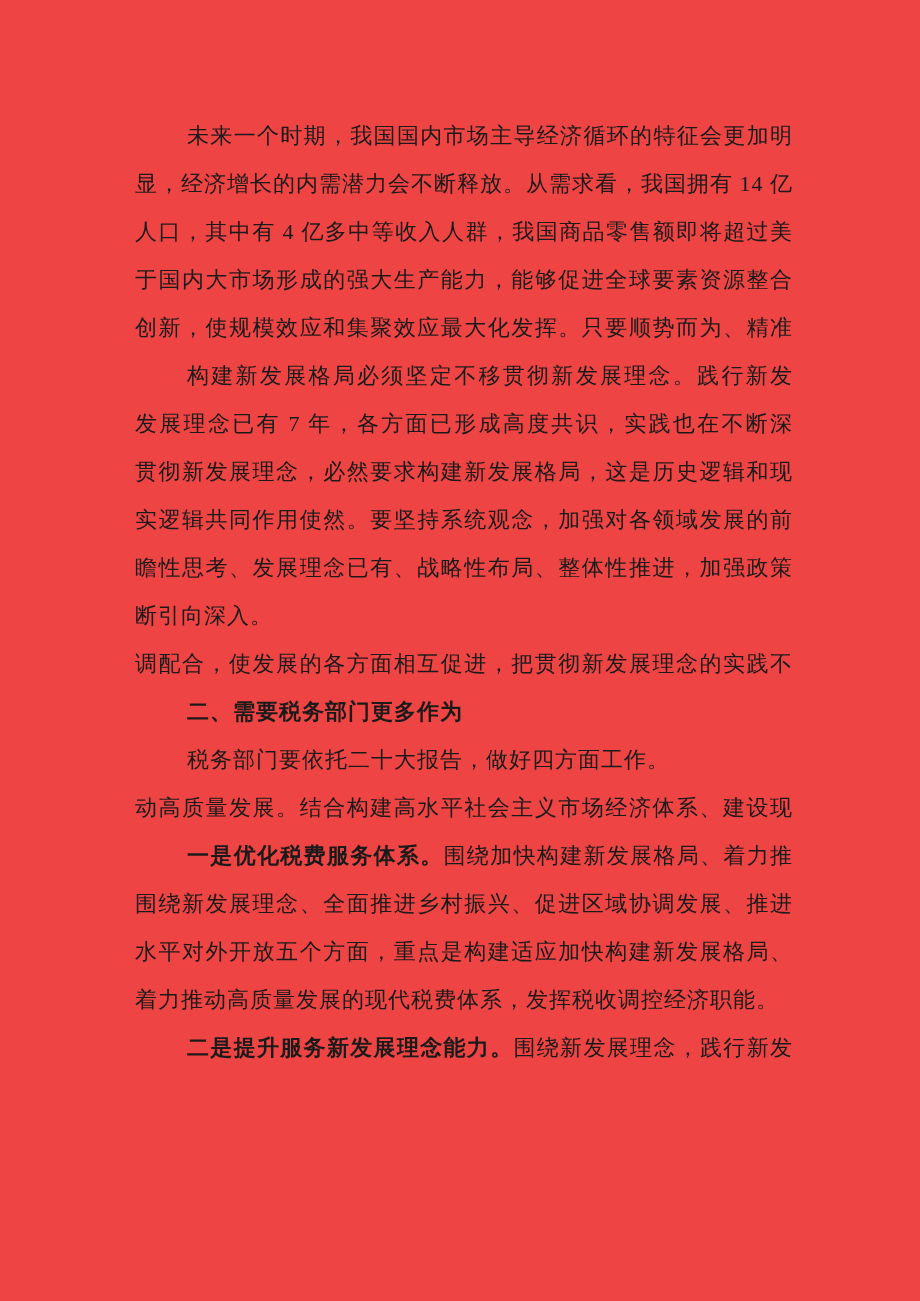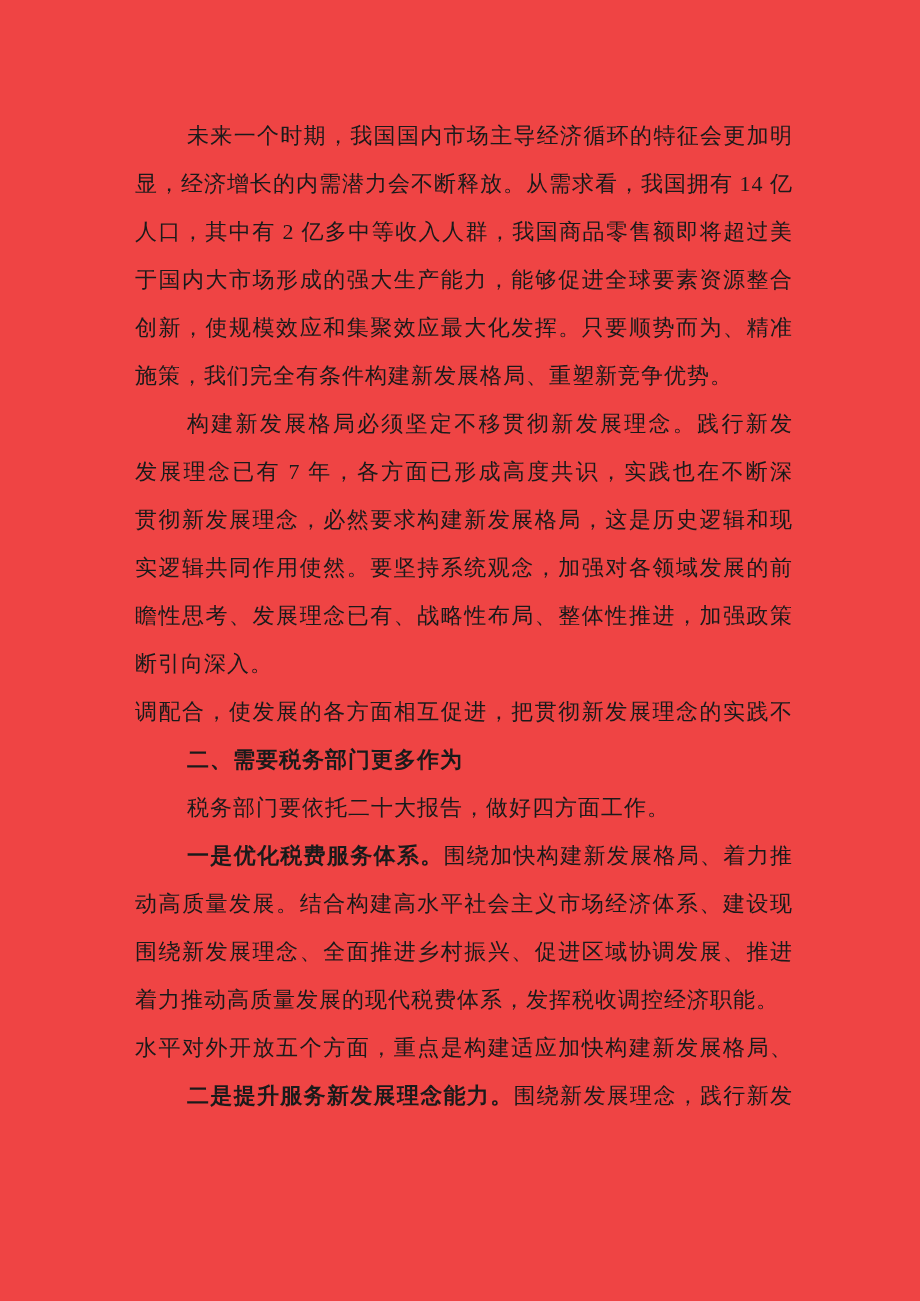--- a/index.html
+++ b/index.html
@@ -41,33 +41,32 @@
     font-weight: 700;
   }
 </style>
 </head>
 <body>
 
 <div class="page">
   <div class="content" style="color: rgb(26, 26, 26);">
       <div class="line indent fill"><span class="">未来一个时期，我国国内市场主导经济循环的特征会更加明</span></div>
       <div class="line fill"><span class="">显，经济增长的内需潜力会不断释放。从需求看，我国拥有 14 亿</span></div>
-      <div class="line fill"><span class="">人口，其中有 2 亿多中等收入人群，我国商品零售额即将超过美</span></div>
+      <div class="line fill"><span class="">人口，其中有 4 亿多中等收入人群，我国商品零售额即将超过美</span></div>
       <div class="line fill"><span class="">于国内大市场形成的强大生产能力，能够促进全球要素资源整合</span></div>
       <div class="line fill"><span class="">创新，使规模效应和集聚效应最大化发挥。只要顺势而为、精准</span></div>
-      <div class="line"><span class="">施策，我们完全有条件构建新发展格局、重塑新竞争优势。</span></div>
       <div class="line indent fill"><span class="">构建新发展格局必须坚定不移贯彻新发展理念。践行新发</span></div>
       <div class="line fill"><span class="">发展理念已有 7 年，各方面已形成高度共识，实践也在不断深化。</span></div>
       <div class="line fill"><span class="">贯彻新发展理念，必然要求构建新发展格局，这是历史逻辑和现</span></div>
       <div class="line fill"><span class="">实逻辑共同作用使然。要坚持系统观念，加强对各领域发展的前</span></div>
       <div class="line fill"><span class="">瞻性思考、发展理念已有、战略性布局、整体性推进，加强政策协</span></div>
       <div class="line"><span class="">断引向深入。</span></div>
       <div class="line fill"><span class="">调配合，使发展的各方面相互促进，把贯彻新发展理念的实践不</span></div>
       <div class="line indent"><span class="b">二、需要税务部门更多作为</span></div>
       <div class="line indent"><span class="">税务部门要依托二十大报告，做好四方面工作。</span></div>
+      <div class="line fill"><span class="">动高质量发展。结合构建高水平社会主义市场经济体系、建设现</span></div>
       <div class="line indent fill"><span class="b">一是优化税费服务体系。</span><span class="">围绕加快构建新发展格局、着力推</span></div>
-      <div class="line fill"><span class="">动高质量发展。结合构建高水平社会主义市场经济体系、建设现</span></div>
       <div class="line fill"><span class="">围绕新发展理念、全面推进乡村振兴、促进区域协调发展、推进高</span></div>
+      <div class="line fill"><span class="">水平对外开放五个方面，重点是构建适应加快构建新发展格局、</span></div>
       <div class="line"><span class="">着力推动高质量发展的现代税费体系，发挥税收调控经济职能。</span></div>
-      <div class="line fill"><span class="">水平对外开放五个方面，重点是构建适应加快构建新发展格局、</span></div>
       <div class="line indent fill"><span class="b">二是提升服务新发展理念能力。</span><span class="">围绕新发展理念，践行新发</span></div>
     </div>
 </div>
 
 </body></html>

